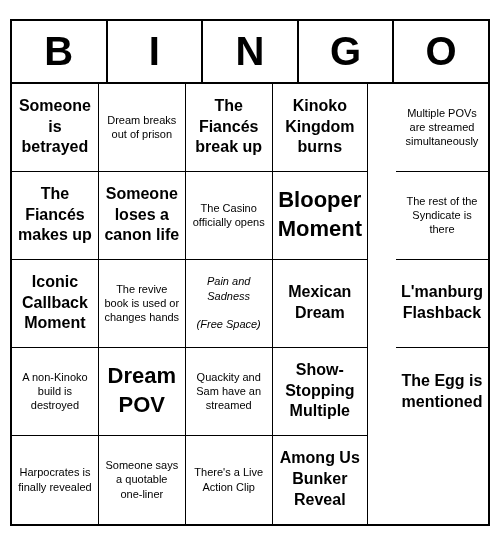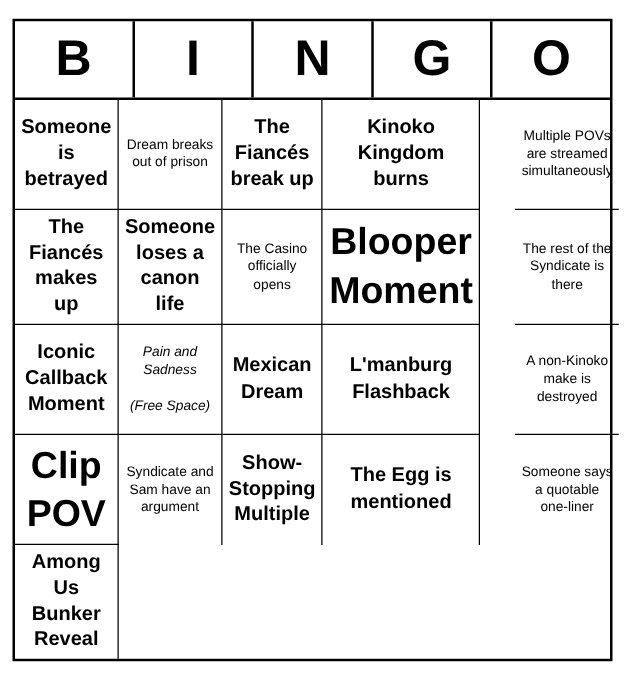--- a/index.html
+++ b/index.html
@@ -56,21 +56,21 @@
     .bingo-cell-text {
       font-size: 11px;
       line-height: 1.3;
       color: #000;
     }
     .bingo-cell-text.large {
       font-size: 16px;
       font-weight: bold;
     }
     .bingo-cell-text.xlarge {
-      font-size: 30px;
+      font-size: 22px;
       font-weight: bold;
     }
     .free-space {
       font-style: italic;
     }
   </style>
 </head>
 <body>
 
 <div class="bingo-card">
@@ -109,43 +109,52 @@
       <div class="bingo-cell">
         <div class="bingo-cell-text xlarge">Blooper Moment</div>
       </div>
       <div class="bingo-cell">
         <div class="bingo-cell-text">The rest of the Syndicate is there</div>
       </div>
       <div class="bingo-cell">
         <div class="bingo-cell-text large">Iconic Callback Moment</div>
       </div>
       <div class="bingo-cell">
+        <div class="bingo-cell-text">The revive book is used or changes hands</div>
+      </div>
+      <div class="bingo-cell">
         <div class="bingo-cell-text free-space">Pain and Sadness<br><br><span style="">(Free Space)</span></div>
       </div>
       <div class="bingo-cell">
         <div class="bingo-cell-text large">Mexican Dream</div>
       </div>
       <div class="bingo-cell">
         <div class="bingo-cell-text large">L'manburg Flashback</div>
       </div>
       <div class="bingo-cell">
-        <div class="bingo-cell-text">A non-Kinoko make is destroyed</div>
+        <div class="bingo-cell-text">A non-Kinoko build is destroyed</div>
       </div>
       <div class="bingo-cell">
-        <div class="bingo-cell-text xlarge">Clip POV</div>
+        <div class="bingo-cell-text xlarge">Dream POV</div>
       </div>
       <div class="bingo-cell">
-        <div class="bingo-cell-text">Syndicate and Sam have an argument</div>
+        <div class="bingo-cell-text">Quackity and Sam have an streamed</div>
       </div>
       <div class="bingo-cell">
         <div class="bingo-cell-text large">Show-Stopping Multiple</div>
       </div>
       <div class="bingo-cell">
         <div class="bingo-cell-text large">The Egg is mentioned</div>
       </div>
       <div class="bingo-cell">
+        <div class="bingo-cell-text">Harpocrates is finally revealed</div>
+      </div>
+      <div class="bingo-cell">
         <div class="bingo-cell-text">Someone says a quotable one-liner</div>
+      </div>
+      <div class="bingo-cell">
+        <div class="bingo-cell-text">There's a Live Action Clip</div>
       </div>
       <div class="bingo-cell">
         <div class="bingo-cell-text large">Among Us Bunker Reveal</div>
       </div>
     </div>
 </div>
 
 </body></html>

